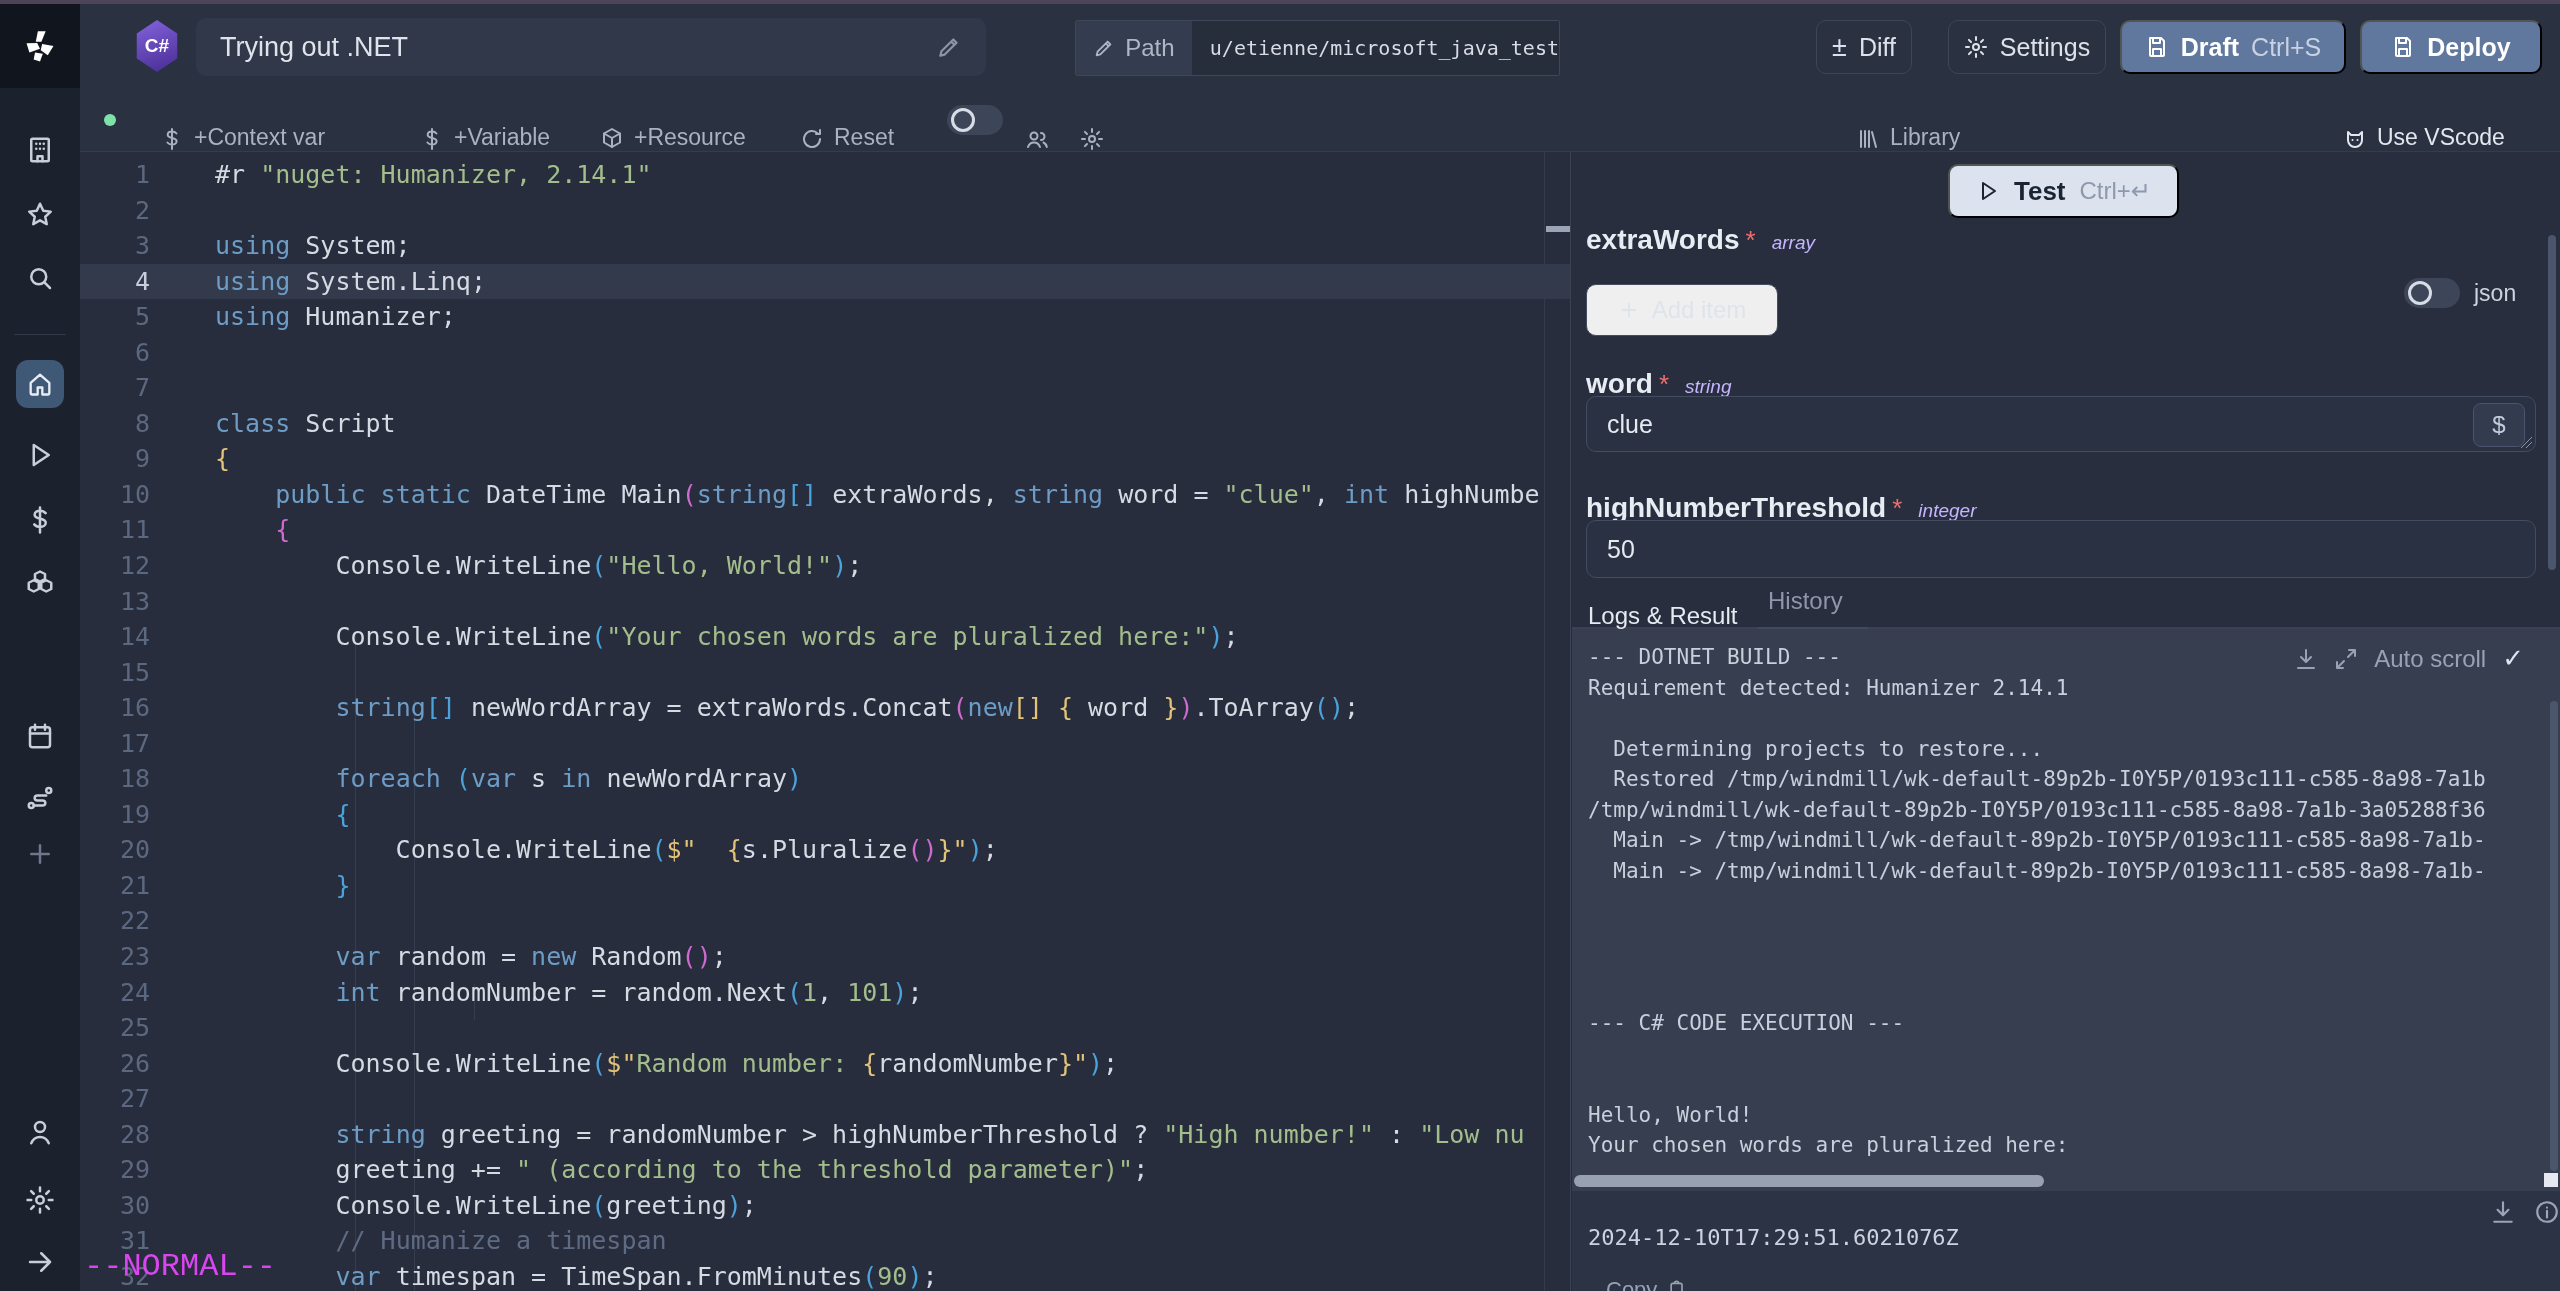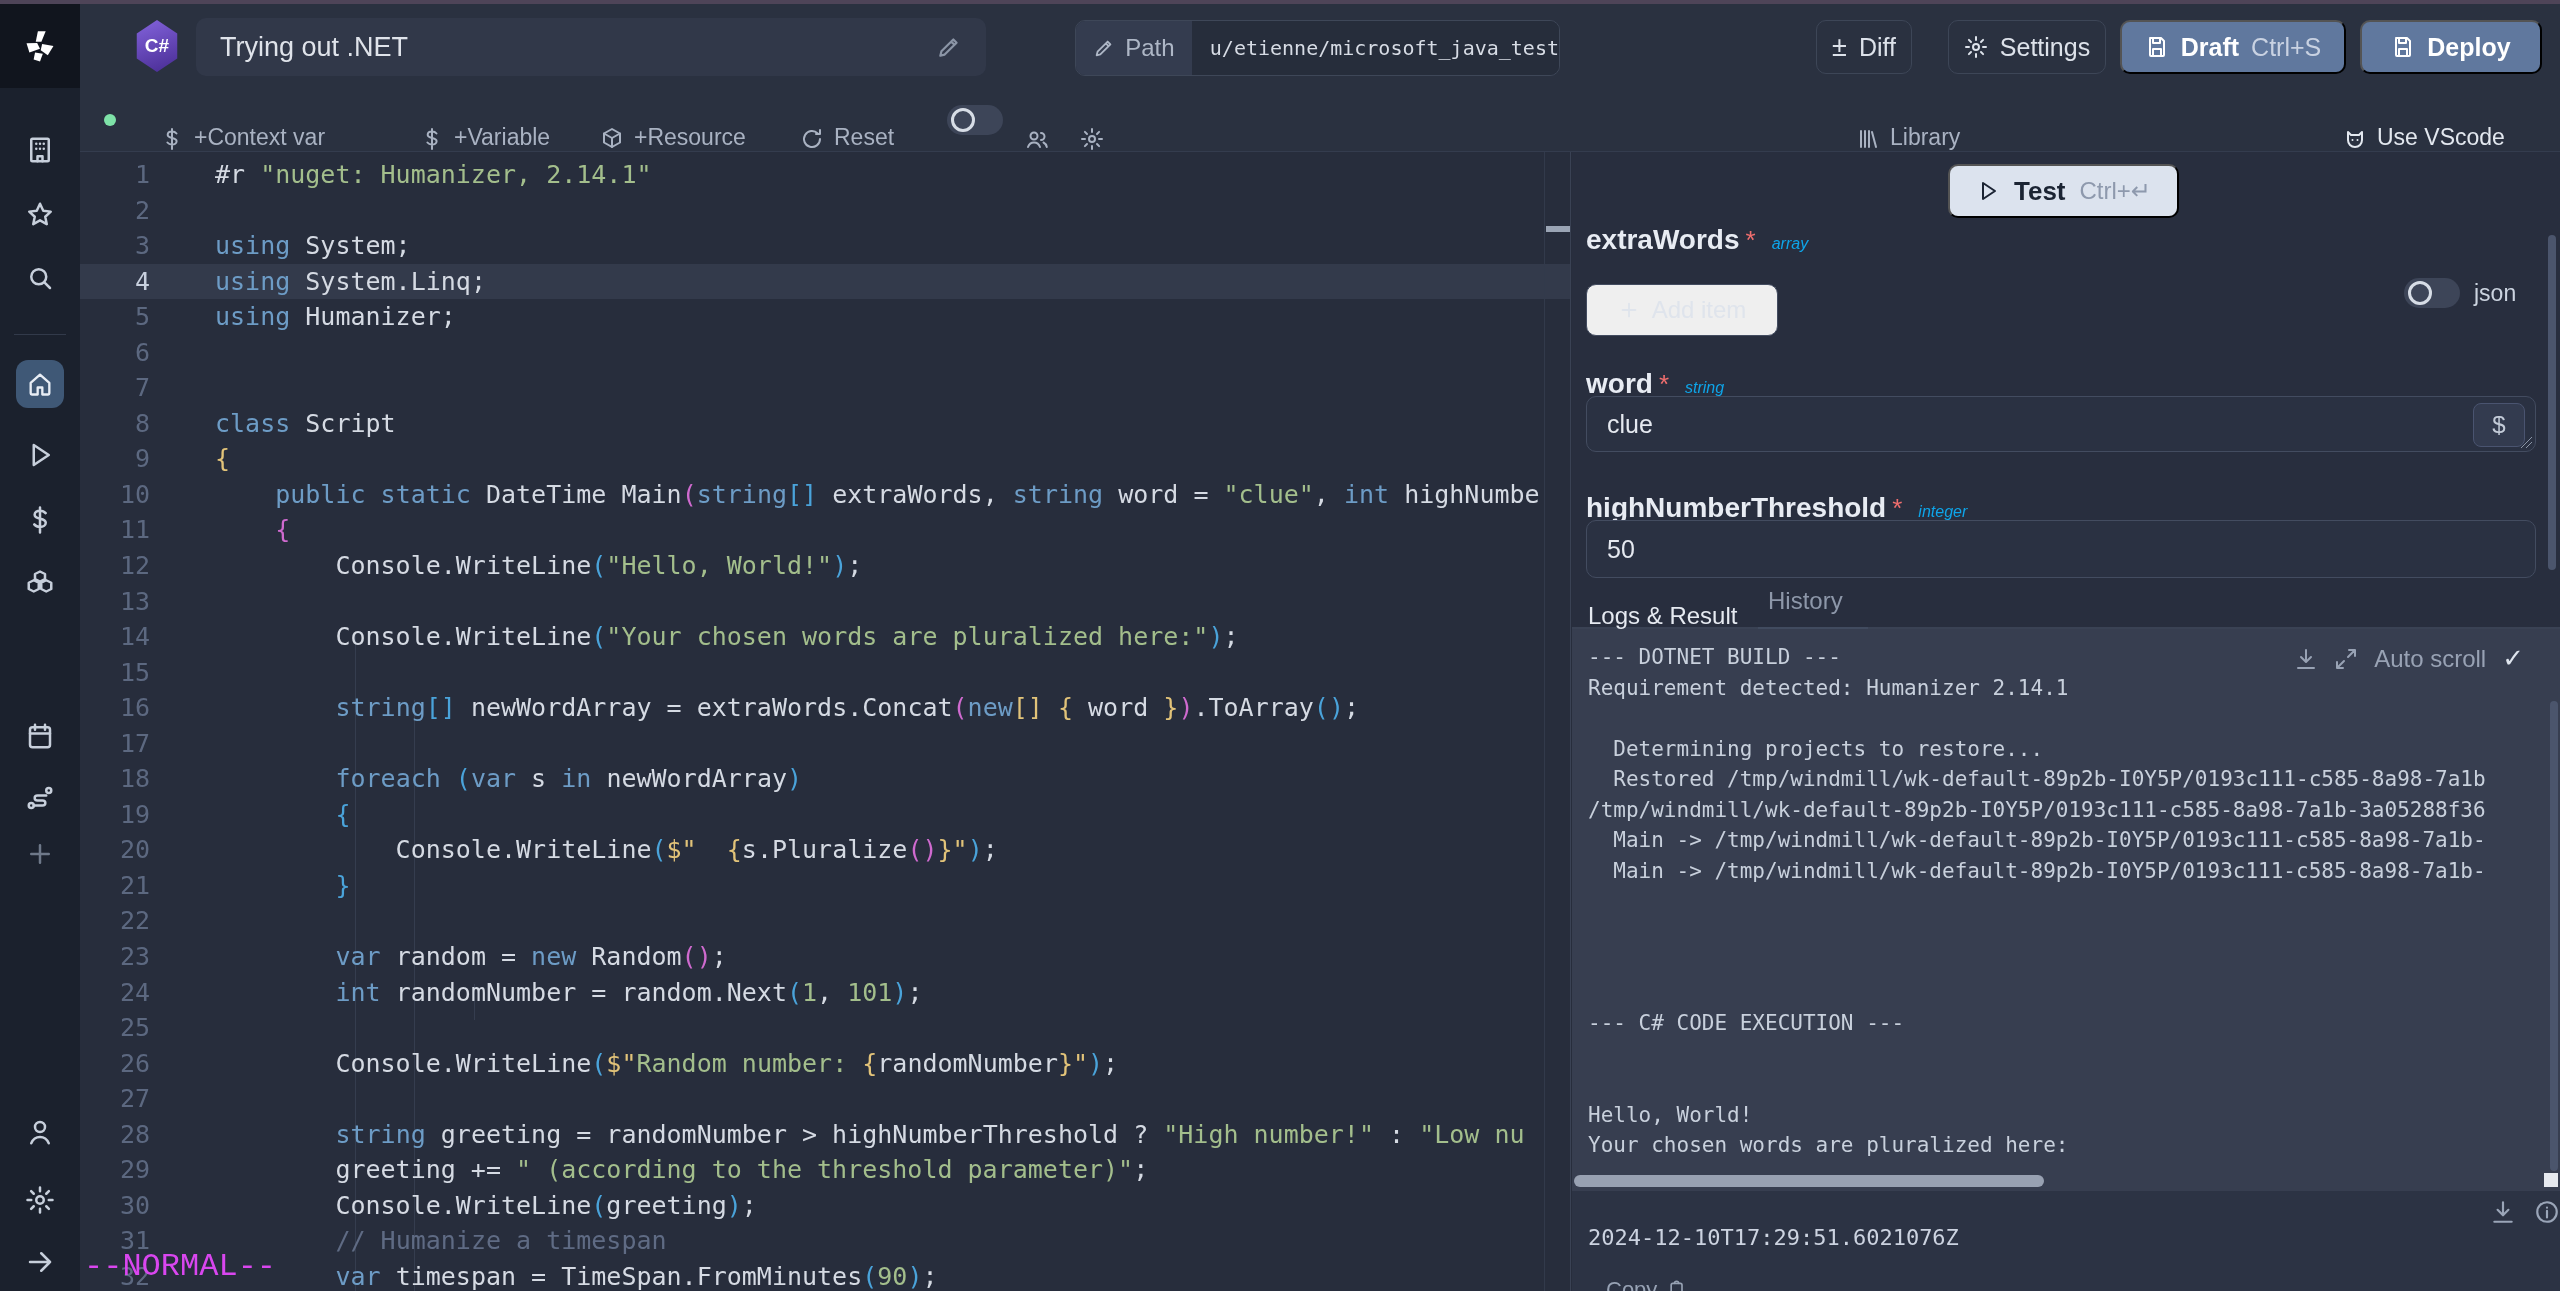--- a/index.html
+++ b/index.html
@@ -24,21 +24,21 @@
   
   #header { left:80px; top:4px; width:2480px; height:84px; background:#2a3140; }
   #csharp-badge { left:55px; top:16px; width:44px; height:52px;
       clip-path:polygon(50% 0,96% 26%,96% 74%,50% 100%,4% 74%,4% 26%);
       background:linear-gradient(160deg,#8464dd,#472b92); display:flex; align-items:center; justify-content:center;
       color:#fff; font-weight:bold; font-size:19px; }
   #title-box { left:116px; top:14px; width:790px; height:58px; background:#313849; border-radius:10px;
       display:flex; align-items:center; padding:0 24px; }
   #title-text { font-size:27px; color:#dfe3ea; flex:1; }
   #title-pencil { color:#8b95a6; }
-  #path-box { left:995px; top:16px; width:485px; height:56px; border:1px solid #3e4758; border-radius:10px; display:flex; overflow:hidden;justify-content:flex-end; }
+  #path-box { left:995px; top:16px; width:485px; height:56px; border:1px solid #3e4758; border-radius:2px; display:flex; overflow:hidden;justify-content:flex-end; }
   #path-chip { width:118px; background:#343c4f; display:flex; align-items:center; justify-content:center; gap:10px; color:#aeb7c6; font-size:24px; }
   #path-value { flex:1; display:flex; align-items:center; padding-left:18px; font-family:"DejaVu Sans Mono", monospace; font-size:20px; color:#d7dce5; background:#262d3b; }
   .hbtn { top:16px; height:54px; border-radius:10px; display:flex; align-items:center; justify-content:center; gap:12px; font-size:25px; }
   .hbtn.ghost { background:#2a3140; border:1px solid #3d4657; color:#dde2ea; }
   .hbtn.blue { background:#60789e; color:#ffffff; font-weight:bold; }
   .hbtn .shortcut { color:#c9d2e2; font-weight:normal; }
   .hbtn svg { width:24px; height:24px; }
 
   
   #toolbar { left:80px; top:88px; width:2480px; height:64px; background:#2a3140; border-bottom:1px solid #343c4e; }
@@ -66,21 +66,21 @@
   
   #panel { left:1572px; top:152px; width:988px; height:1139px; background:#282e3e; }
   #test-btn { left:376px; top:12px; height:54px; padding:0 26px; background:#dce3ee; border-radius:10px;
       display:flex; align-items:center; gap:14px; color:#1b2433; }
   #test-btn .lbl { font-size:26px; font-weight:bold; }
   #test-btn .sc { font-size:24px; color:#8e99ad; }
   #test-btn svg { width:24px; height:24px; }
   .fieldlab { display:flex; align-items:baseline; gap:6px; }
   .fieldlab .nm { font-size:28px; font-weight:bold; color:#e8ecf3; }
   .fieldlab .req { font-size:26px; color:#ef6e6e; }
-  .fieldlab .ty { font-size:16px; font-style:italic; color:#0ea5e9; margin-left:10px; }
+  .fieldlab .ty { font-size:19px; font-style:italic; color:#c4b5fd; margin-left:10px; }
   .inputbox { background:#2a3142; border:1px solid #434c60; border-radius:10px; color:#e5e9f0; font-size:25px;
       display:flex; align-items:center; padding:0 20px; font-family:"Liberation Sans", sans-serif; }
   #addexp-btn { left:14px; top:132px; width:192px; height:52px; border:1px solid #434c60; border-radius:10px;
       display:flex; align-items:center; justify-content:center; gap:12px; color:#dfe4ec; font-size:24px; }
   #addexp-btn svg { width:22px; height:22px; }
   #dollar-btn { position:absolute; right:10px; top:6px; width:52px; height:44px; border:1px solid #4a5470; background:#333b4f;
       border-radius:8px; display:flex; align-items:center; justify-content:center; font-size:24px; color:#c3cbd8; }
   .resize-corner { position:absolute; right:3px; bottom:3px; width:12px; height:12px;
       background:linear-gradient(135deg, transparent 50%, #8b95a6 50%, #8b95a6 57%, transparent 57%, transparent 72%, #8b95a6 72%, #8b95a6 79%, transparent 79%); }
 

